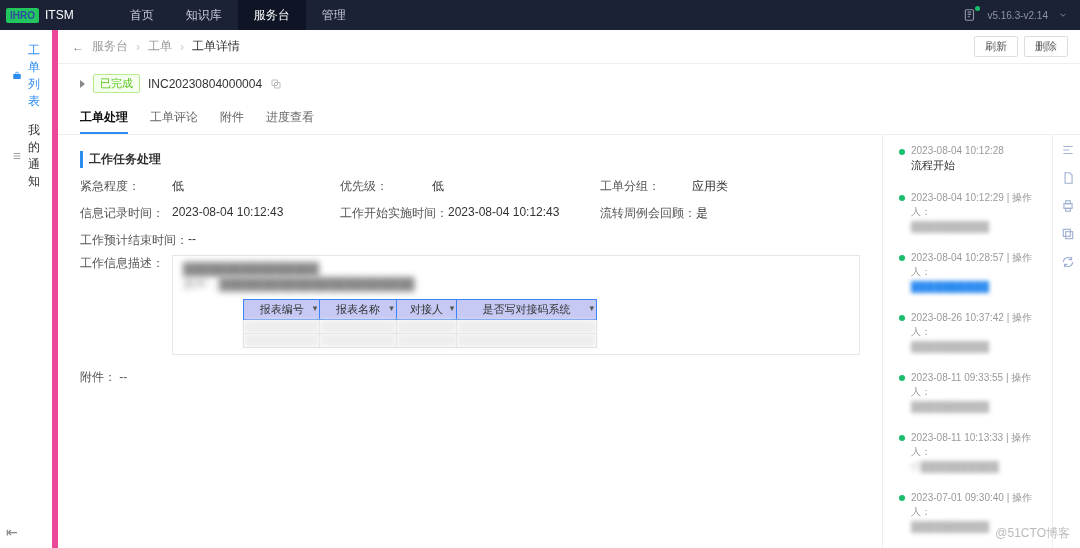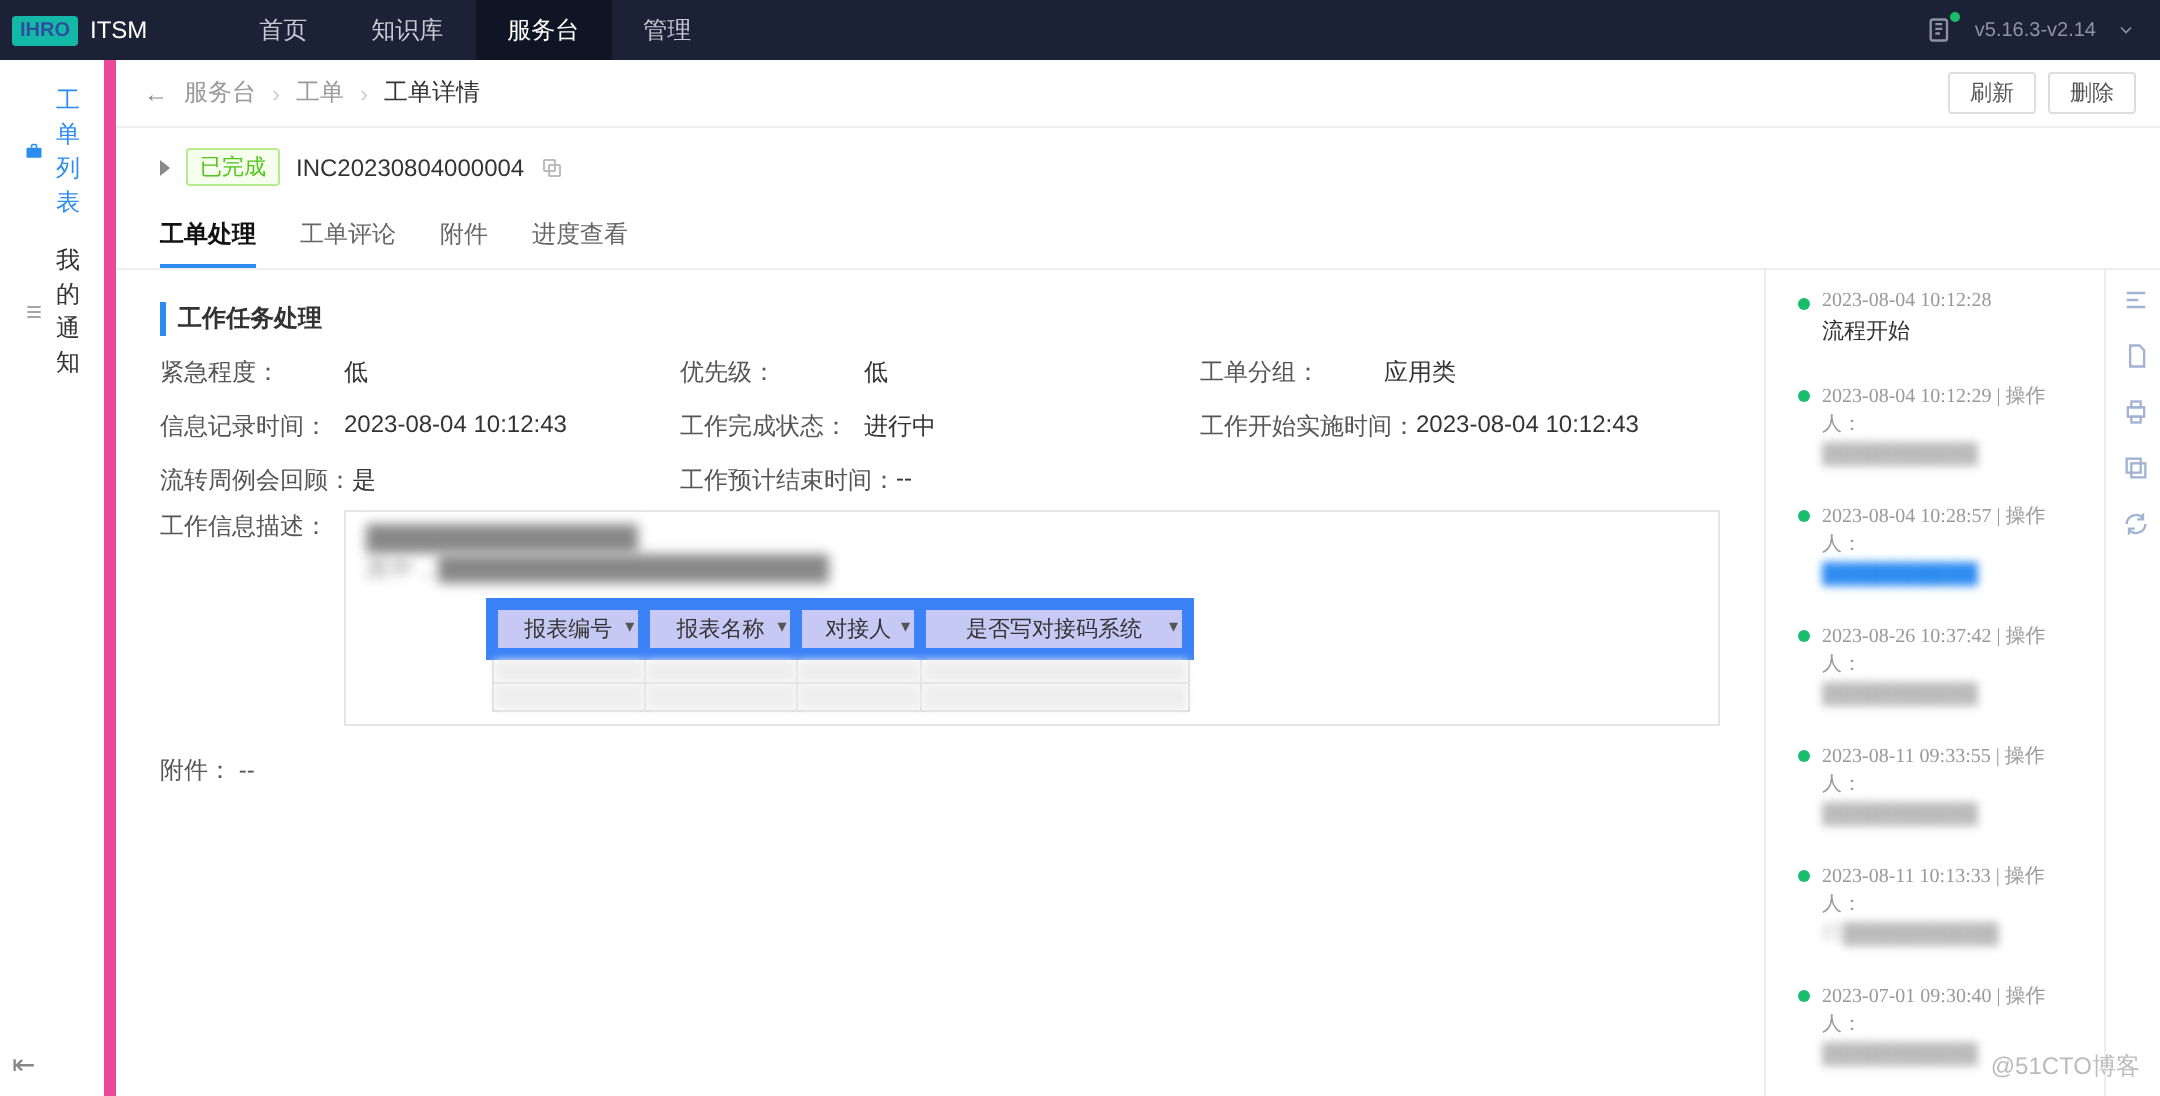--- a/index.html
+++ b/index.html
@@ -1,18 +1,18 @@
 <!DOCTYPE html>
 <html><head>
 <meta charset="utf-8">
 <style>
   * { box-sizing: border-box; margin: 0; padding: 0; }
   body { font-family: "Microsoft YaHei", Arial, sans-serif; font-size: 12px; color: #333; background: #fff; width: 1080px; height: 548px; overflow: hidden; position: relative; }
   .topbar { background: #1b2235; height: 30px; display: flex; align-items: center; color: #c5c9d6; font-size: 12px; }
-  .logo-box { background: #14b8a6; color: #2e4f9f; font-weight: bold; padding: 2px 4px; margin: 0 6px; font-size: 10px; border-radius: 2px; }
+  .logo-box { background: #22c55e; color: #2e4f9f; font-weight: bold; padding: 2px 4px; margin: 0 6px; font-size: 10px; border-radius: 2px; }
   .brand { color: #fff; font-weight: 500; margin-right: 40px; }
   .nav-item { padding: 0 16px; line-height: 30px; cursor: pointer; }
   .nav-item.active { background: #0f1524; color: #fff; }
   .top-right { margin-left: auto; display: flex; align-items: center; padding-right: 12px; gap: 10px; font-size: 10px; color: #8e93a4; }
   .badge-dot { position: relative; }
   .badge-dot::after { content:""; position:absolute; top:-2px; right:-3px; width:5px; height:5px; background:#19be6b; border-radius:50%; }
   .layout { display: flex; height: calc(100% - 30px); }
   .sidebar { width: 100px; border-right: 6px solid #ec4899; padding-top: 6px; text-align: center; }
   .side-item { display: flex; align-items: center; gap: 6px; padding: 6px 12px; font-size: 12px; cursor: pointer; }
   .side-item.active { color: #2d8cf0; }
@@ -35,26 +35,26 @@
   .detail-area { flex: 1; padding: 10px 22px; overflow: auto; }
   .section-title { border-left: 3px solid #2d8cf0; padding-left: 6px; font-weight: 600; margin: 6px 0 10px; font-size: 12px; }
   .field-grid { display: grid; grid-template-columns: 260px 260px 260px; row-gap: 10px; margin-bottom: 6px; }
   .field { display: flex; font-size: 12px; }
   .field-label { color: #555; min-width: 92px; }
   .field-val { color: #333; }
   .desc-row { display: flex; align-items: flex-start; margin: 6px 0; }
   .desc-box { flex: 1; border: 1px solid #e6e6e6; padding: 6px 10px; min-height: 34px; color: #999; }
   .blur { filter: blur(3px); color: #888; }
   .mini-table { margin: 6px 0 0 60px; width: 354px; border-collapse: collapse; font-size: 11px; }
-  .mini-table th { background: #c6c9f4; color: #333; font-weight: 500; padding: 2px 4px; border: 6px solid #3b82f6; text-align: center; position: relative; }
+  .mini-table th { background: #c6c9f4; color: #333; font-weight: 500; padding: 2px 4px; border: 1px solid #3b82f6; text-align: center; position: relative; }
   .mini-table th .dd { position:absolute; right:2px; top:3px; font-size:9px; color:#555; }
   .mini-table td { border: 1px solid #ddd; height: 14px; }
   .mini-table td.blurcell { background: #eee; filter: blur(2px); }
   .attach-row { margin-top: 14px; font-size: 12px; color: #555; }
-  .timeline { width: 170px; border-left: 1px solid #eee; padding: 10px 12px 10px 16px; overflow: hidden; font-size: 11px; color: #888; font-family: Liberation Serif, serif; }
+  .timeline { width: 170px; border-left: 1px solid #eee; padding: 10px 12px 10px 16px; overflow: hidden; font-size: 11px; color: #888; }
   .tl-item { position: relative; padding-left: 12px; margin-bottom: 18px; }
   .tl-item::before { content: ""; position: absolute; left: 0; top: 4px; width: 6px; height: 6px; background: #19be6b; border-radius: 50%; }
   .tl-time { color: #999; font-size: 10px; }
   .tl-title { color: #333; margin-top: 2px; }
   .tl-sub { color: #bbb; margin-top: 2px; filter: blur(2px); height: 12px; overflow: hidden; }
   .tl-link { color: #2d8cf0; filter: blur(2px); }
   .right-rail { width: 30px; border-left: 1px solid #eee; display: flex; flex-direction: column; align-items: center; padding-top: 8px; gap: 14px; color: #8aa0c8; }
   .rail-ic { width: 14px; height: 14px; cursor: pointer; opacity: .8; }
   .watermark { position: absolute; right: 10px; bottom: 6px; color: #bbb; font-size: 12px; }
   .collapse-handle { position: absolute; left: 6px; bottom: 8px; color: #888; font-size: 14px; cursor: pointer; }
@@ -156,24 +156,20 @@
           <div class="field">
               <span class="field-label">工单分组：</span>
               <span class="field-val">应用类</span>
             </div>
 
           <div class="field">
               <span class="field-label">信息记录时间：</span>
               <span class="field-val">2023-08-04 10:12:43</span>
             </div>
           <div class="field">
-              <span class="field-label">工作完成状态：</span>
-              <span class="field-val">进行中</span>
-            </div>
-          <div class="field">
               <span class="field-label">工作开始实施时间：</span>
               <span class="field-val">2023-08-04 10:12:43</span>
             </div>
 
           <div class="field">
               <span class="field-label">流转周例会回顾：</span>
               <span class="field-val">是</span>
             </div>
           <div class="field">
               <span class="field-label">工作预计结束时间：</span>

